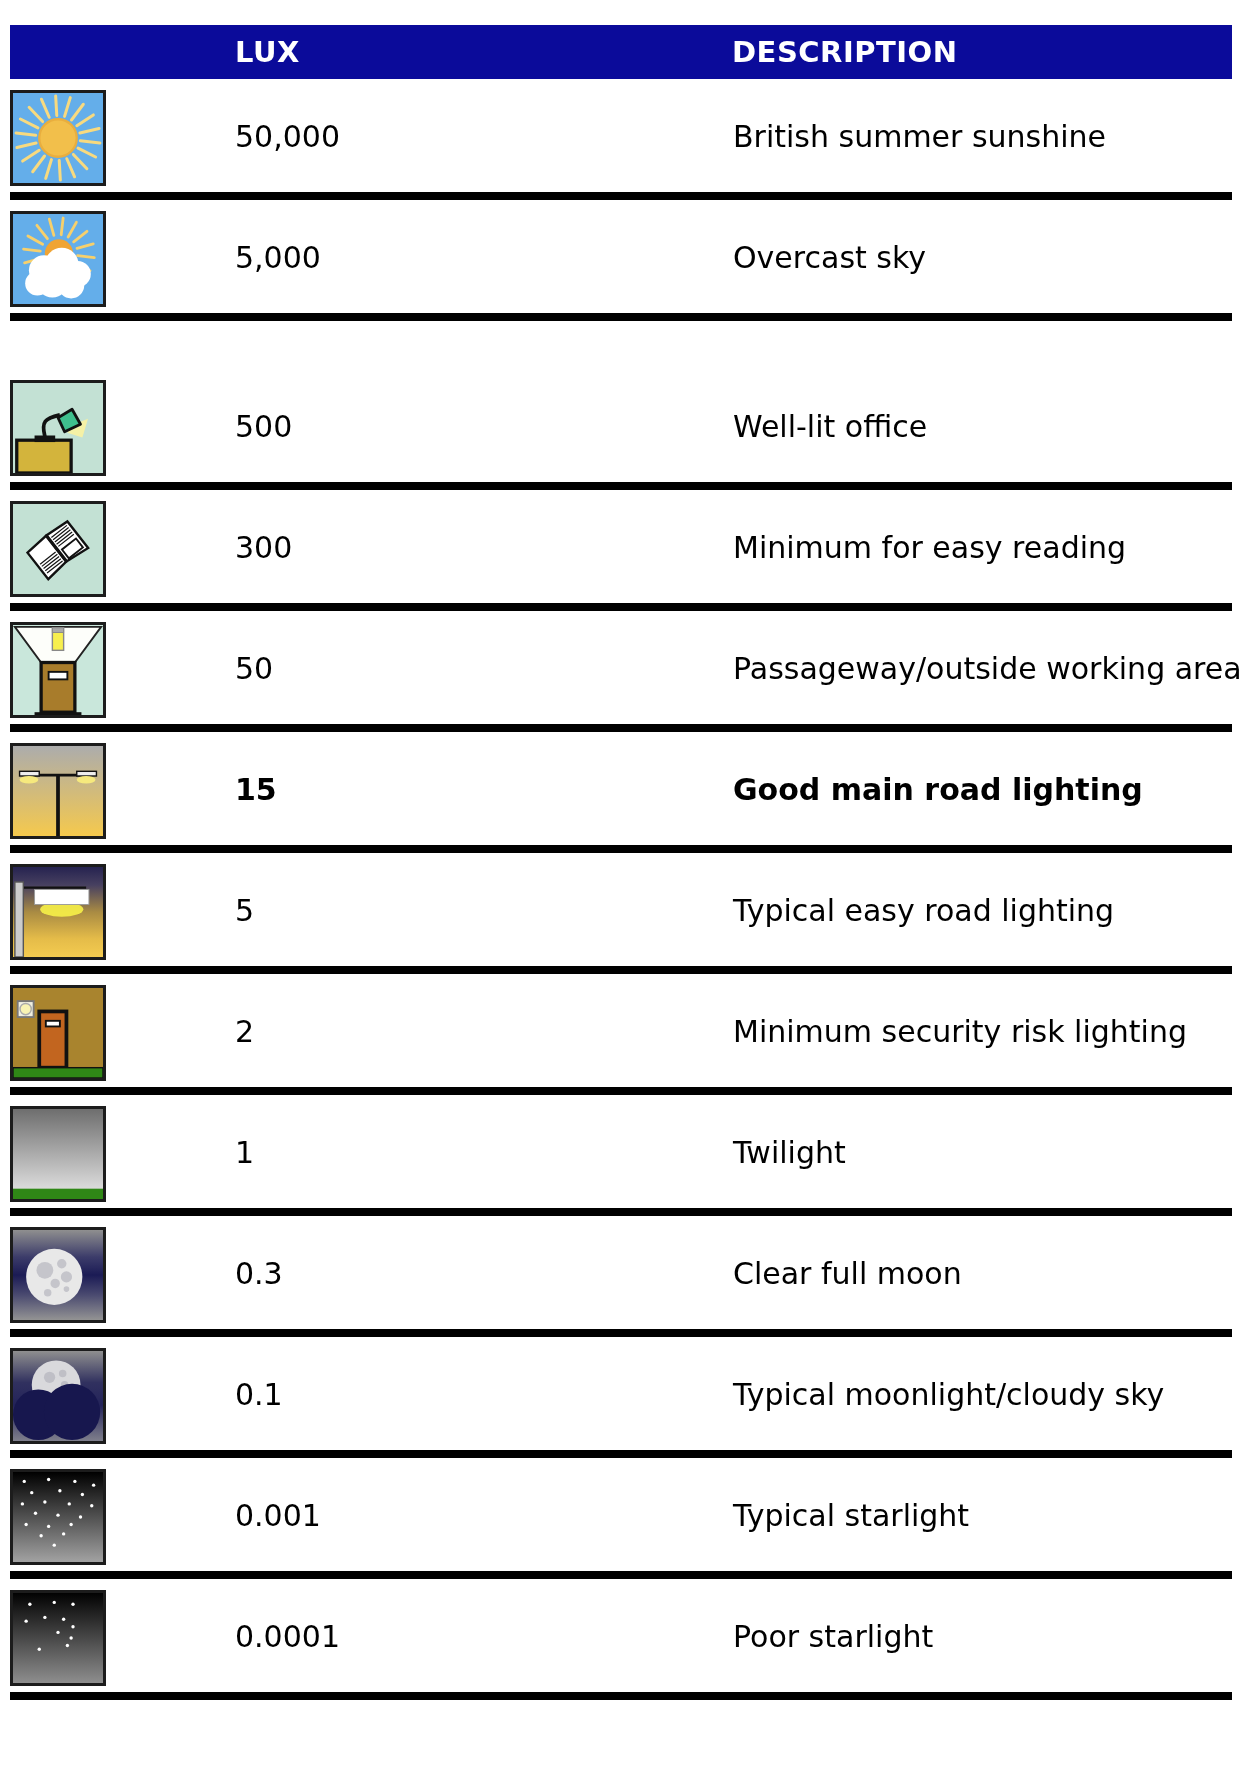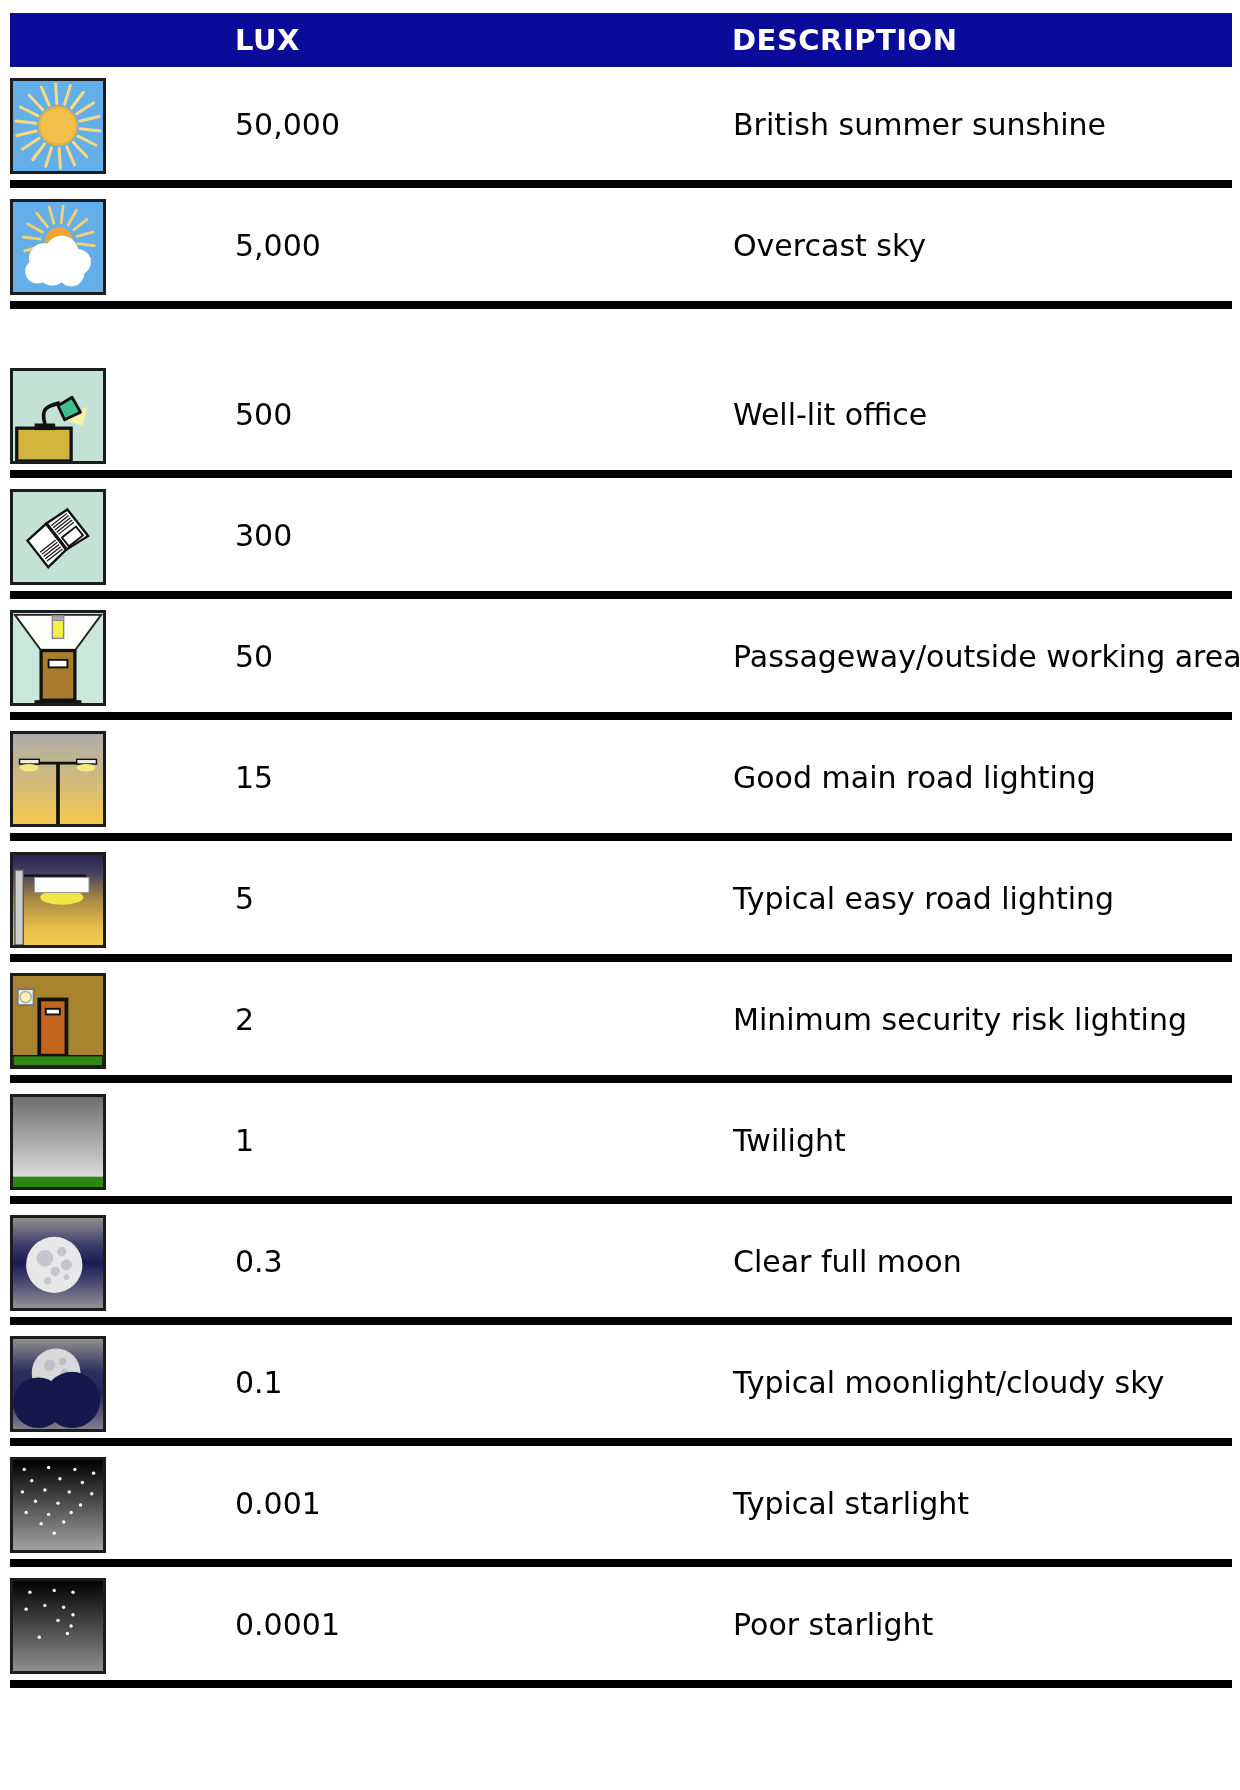--- a/index.html
+++ b/index.html
@@ -1,18 +1,18 @@
 <!DOCTYPE html>
 <html><head>
 <meta charset="utf-8">
 <style>
   html,body{margin:0;padding:0;background:#ffffff;}
   body{width:1240px;height:1790px;overflow:hidden;
        font-family:"DejaVu Sans","Liberation Sans",sans-serif;color:#000;}
-  .page{padding:13px 8px 0 10px;}
+  .page{padding:25px 8px 0 10px;}
   .header-bar{position:relative;height:54px;background:#0b0b9a;}
   .header-bar span{position:absolute;top:50%;transform:translateY(-50%);
        color:#ffffff;font-weight:bold;font-size:29px;letter-spacing:.5px;}
   .lux-label{left:225px;}
   .desc-label{left:722px;}
   .row{position:relative;height:121px;border-bottom:8px solid #d946ef;box-sizing:border-box;}
   .icon-cell{position:absolute;left:0;top:11px;width:96px;height:96px;
        border:3px solid #1c1c1c;box-sizing:border-box;background:#fff;}
   .icon-cell svg{display:block;width:100%;height:100%;}
   .lux-cell,.desc-cell{position:absolute;top:50%;transform:translateY(-50%);
@@ -121,37 +121,38 @@
               <line x1="50" y1="37" x2="71" y2="37" stroke="#111111" stroke-width="1.3"></line>
               <line x1="50" y1="40" x2="71" y2="40" stroke="#111111" stroke-width="1.3"></line>
               <line x1="50" y1="43" x2="71" y2="43" stroke="#111111" stroke-width="1.3"></line>
               <line x1="50" y1="46" x2="71" y2="46" stroke="#111111" stroke-width="1.3"></line>
               <rect x="51" y="51" width="19" height="12" fill="#FFFFFF" stroke="#111111" stroke-width="2"></rect>
               <line x1="47" y1="29" x2="47" y2="64" stroke="#111111" stroke-width="3.5"></line>
             </g>
           </svg>
         </div>
         <div class="lux-cell">300</div>
+        <div class="desc-cell">Minimum for easy reading</div>
       </div>
       <div class="row" style="border-bottom-color: rgb(0, 0, 0);">
         <div class="icon-cell">
           <svg viewBox="0 0 96 96" xmlns="http://www.w3.org/2000/svg">
             <rect x="0" y="0" width="96" height="96" fill="#C9E7DB"></rect>
             <polygon points="2,2 94,2 66,40 30,40" fill="#FDFEFA" stroke="#222222" stroke-width="2"></polygon>
             <rect x="42" y="3" width="12" height="24" fill="#F7EF4E" stroke="#888888" stroke-width="1.5"></rect>
             <rect x="42" y="3" width="12" height="5" fill="#AAAAAA" stroke="#888888" stroke-width="1"></rect>
             <rect x="30" y="40" width="36" height="53" fill="#A87C2B" stroke="#111111" stroke-width="3.5"></rect>
             <rect x="38" y="50" width="20" height="8" fill="#FFFFFF" stroke="#111111" stroke-width="2"></rect>
             <rect x="23" y="93" width="50" height="3" fill="#111111"></rect>
           </svg>
         </div>
         <div class="lux-cell">50</div>
         <div class="desc-cell">Passageway/outside working area</div>
       </div>
-      <div class="row" style="border-bottom-color: rgb(0, 0, 0);">
+      <div class="row" style="border-bottom-color: rgb(0, 0, 0); font-weight: bold;">
         <div class="icon-cell">
           <svg viewBox="0 0 96 96" xmlns="http://www.w3.org/2000/svg">
             <defs>
               <linearGradient id="g-street" x1="0" y1="0" x2="0" y2="1">
                 <stop offset="0" stop-color="#ACACAC"></stop>
                 <stop offset="1" stop-color="#F5C94D"></stop>
               </linearGradient>
             </defs>
             <rect width="96" height="96" fill="url(#g-street)"></rect>
             <line x1="48" y1="30" x2="48" y2="96" stroke="#111111" stroke-width="4"></line>

